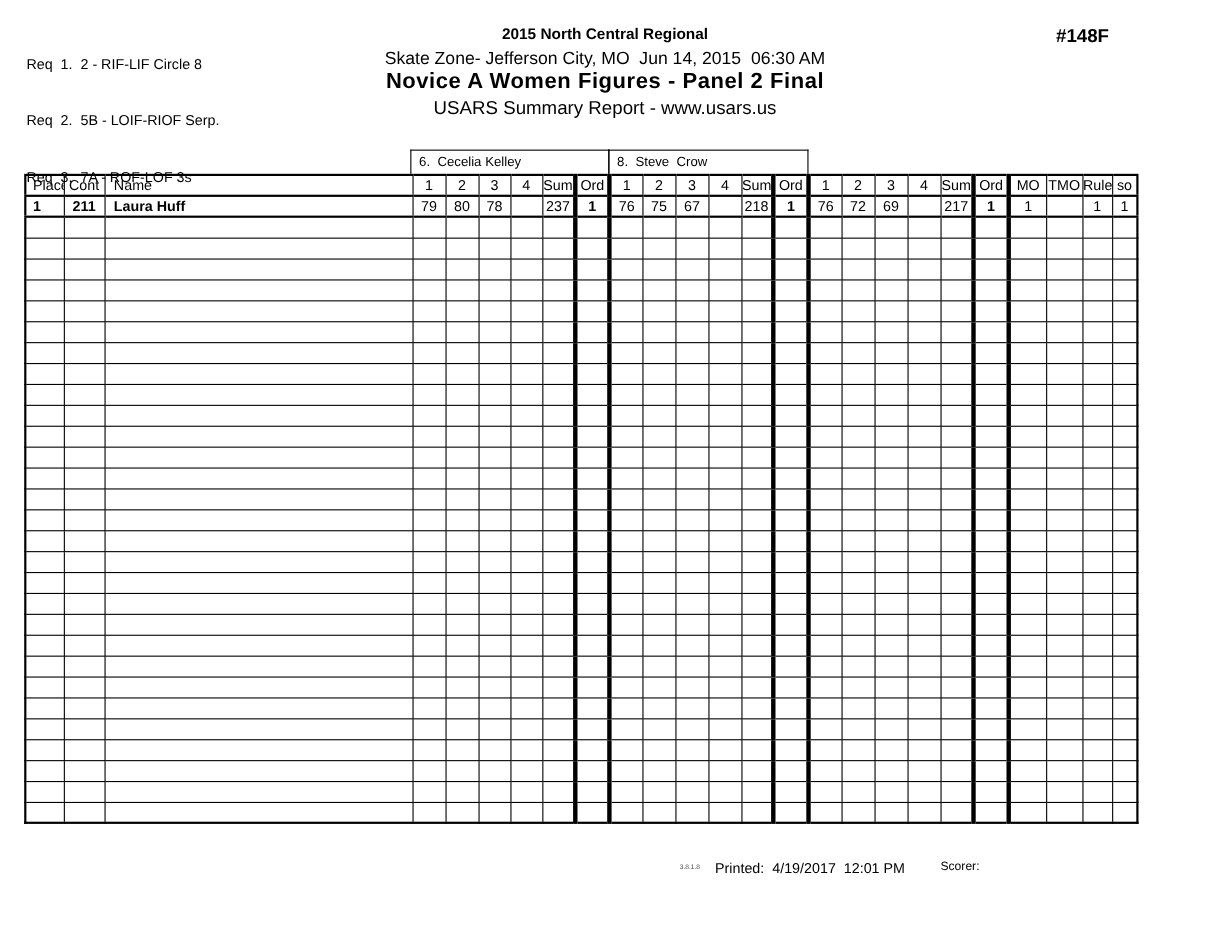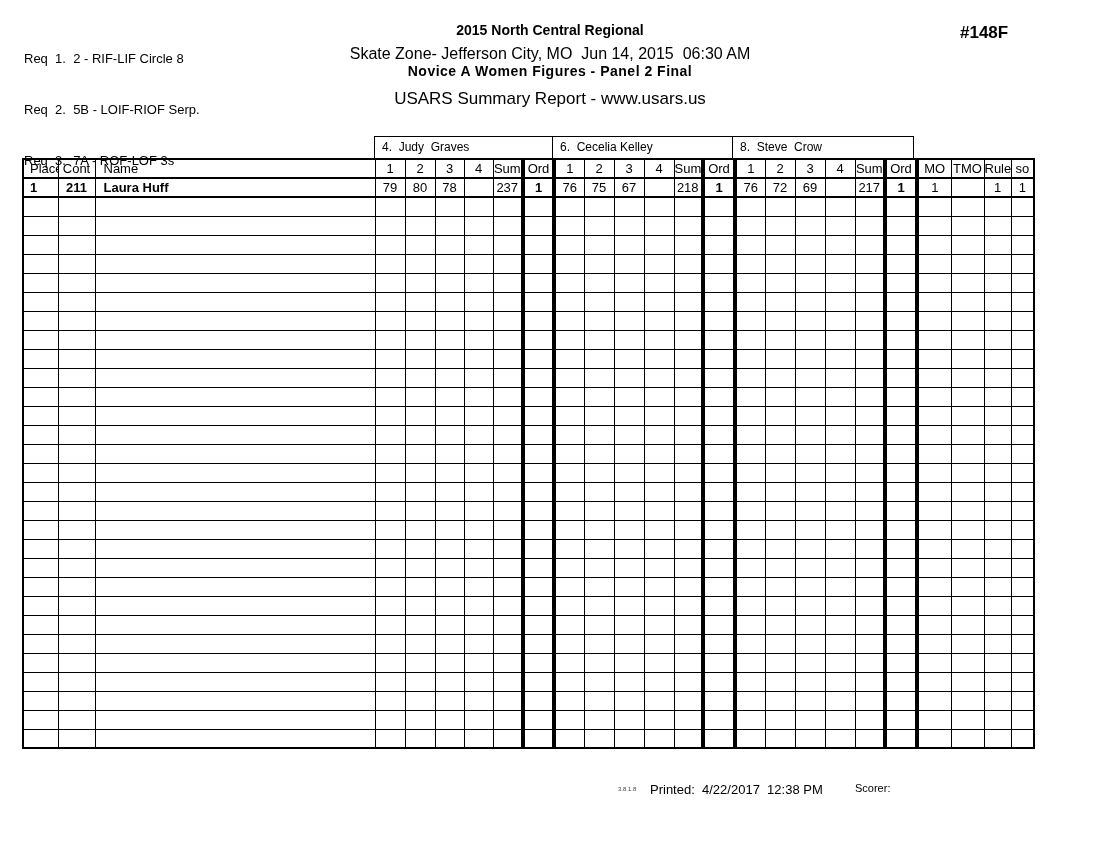--- a/index.html
+++ b/index.html
@@ -5,21 +5,21 @@
   * { margin: 0; padding: 0; box-sizing: border-box; }
   html, body { width: 1100px; height: 850px; background: #fff; overflow: hidden;
     font-family: "Liberation Sans", "DejaVu Sans", sans-serif; color: #000; }
   .page { position: relative; width: 1100px; height: 850px; background: #fff; }
 
   
   .req-block { position: absolute; left: 24px; top: 16px; font-size: 13px; line-height: 17px; white-space: pre; }
   .title-block { position: absolute; left: 0; top: 0; width: 1100px; text-align: center; }
   .t-main   { position: absolute; top: 22px; width: 100%; font-size: 14px; font-weight: bold; white-space: pre; }
   .t-venue  { position: absolute; top: 45px; width: 100%; font-size: 16px; white-space: pre; }
-  .t-event  { position: absolute; top: 63px; width: 100%; font-size: 14px; font-weight: bold; letter-spacing: 0.5px; white-space: pre; }
+  .t-event  { position: absolute; top: 63px; width: 100%; font-size: 20px; font-weight: bold; letter-spacing: 0.5px; white-space: pre; }
   .t-report { position: absolute; top: 89px; width: 100%; font-size: 17px; white-space: pre; }
   .event-no { position: absolute; left: 960px; top: 23px; font-size: 17px; font-weight: bold; }
 
   
   .table-wrap { position: absolute; left: 22px; top: 136px; width: 1011px; }
   .judge-band { display: flex; height: 22px; }
   .band-spacer { width: 352px; }
   .judge-box { border: 1px solid #000; border-bottom: none; height: 22px;
     font-size: 12px; line-height: 20px; padding-left: 7px; white-space: pre; }
   .jb1 { width: 179px; }
@@ -59,21 +59,20 @@
     <div class="t-event">Novice A Women Figures - Panel 2 Final</div>
     <div class="t-report">USARS Summary Report - www.usars.us</div>
   </div>
 
   <div class="event-no">#148F</div>
 
   <div class="table-wrap">
 
     <div class="judge-band">
       <div class="band-spacer"></div>
-      <div class="judge-box jb1">4.  Judy  Graves</div>
       <div class="judge-box jb2">6.  Cecelia Kelley</div>
       <div class="judge-box jb3">8.  Steve  Crow</div>
     </div>
 
     <table class="grid">
       <colgroup>
         <col style="width:35px">
           <col style="width:37px">
           <col style="width:280px">
         <col style="width:30px">
@@ -938,16 +937,16 @@
         <td></td>
         <td></td>
         <td></td>
       </tr>
         </tbody>
     </table>
 
   </div>
 
   <div class="footer-version">3.8.1.8</div>
-  <div class="footer-printed">Printed:  4/22/2017  12:38 PM</div>
+  <div class="footer-printed">Printed:  4/19/2017  12:01 PM</div>
   <div class="footer-scorer">Scorer:</div>
 
 </div>
 
 </body></html>

